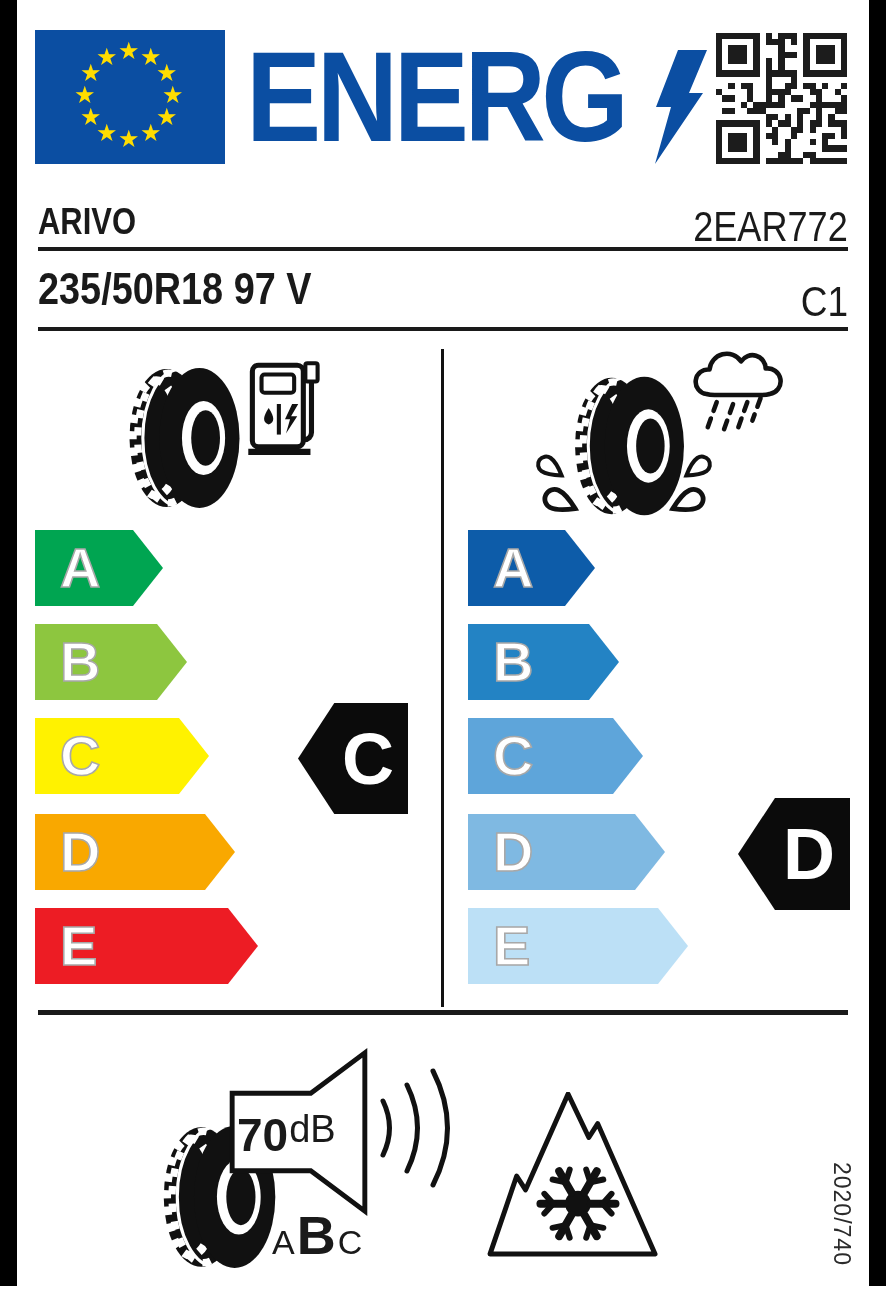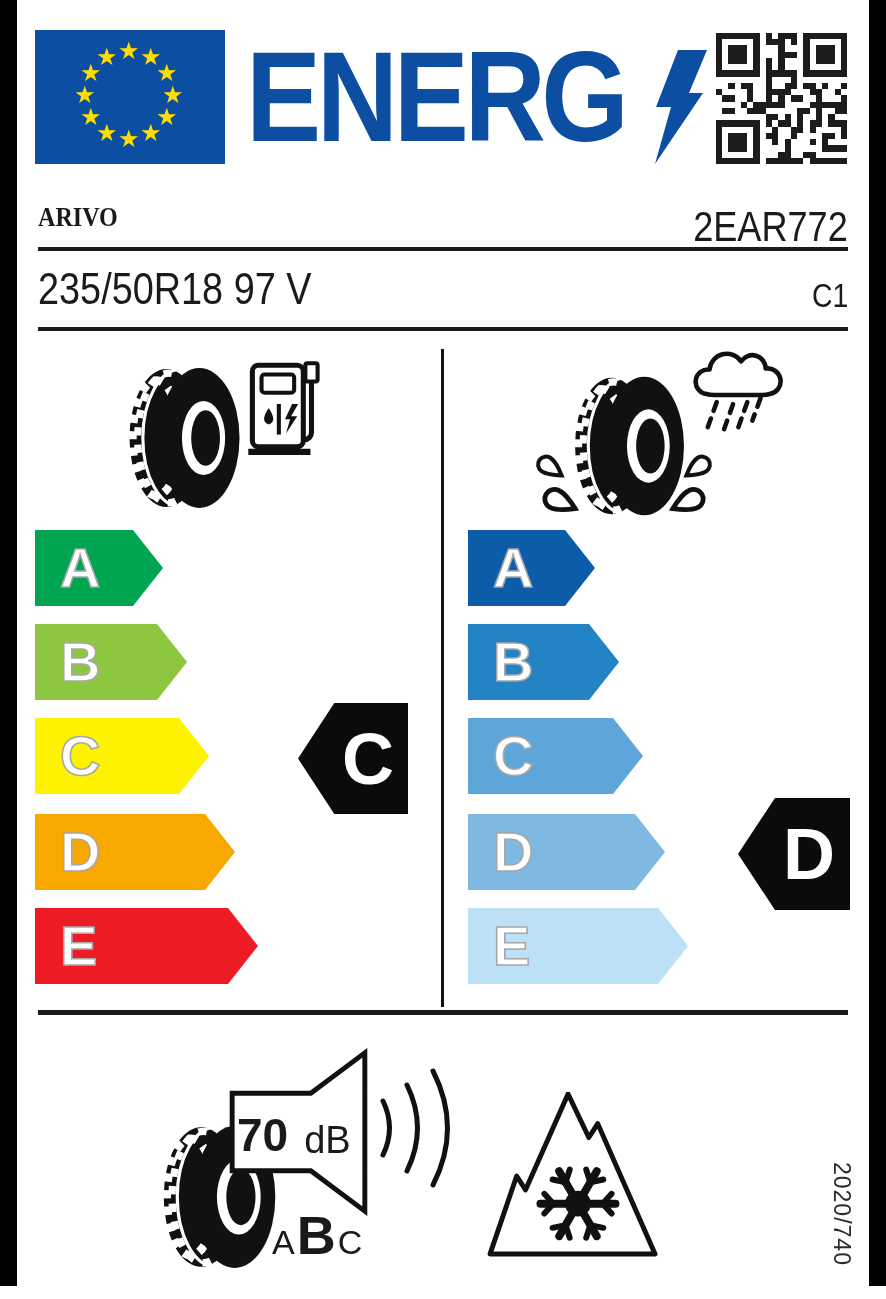--- a/index.html
+++ b/index.html
@@ -17,28 +17,28 @@
     position:absolute;left:246px;top:38px;height:118px;
     font-weight:700;font-size:128px;line-height:118px;letter-spacing:-5px;
     transform:scaleX(0.88);transform-origin:left top;white-space:nowrap;
   }
   .bolt{position:absolute;left:644px;top:50px;width:70px;height:114px;}
   .qr{position:absolute;left:716px;top:33px;width:131px;height:131px;}
 
   
   .cond{display:inline-block;transform:scaleX(0.86);transform-origin:left center;white-space:nowrap;}
   .cond-r{display:inline-block;transform:scaleX(0.86);transform-origin:right center;white-space:nowrap;}
-  .brand{position:absolute;left:38px;top:201px;font-size:28px;font-weight:700;font-family:Liberation Serif, serif;}
+  .brand{position:absolute;left:38px;top:201px;font-size:36px;font-weight:700;}
   .model{position:absolute;right:38px;top:203px;font-size:42px;text-align:right;}
   .rule{position:absolute;left:38px;width:810px;background:#1a1a1a;}
   .rule1{top:247px;height:4px;}
   .rule2{top:327px;height:4px;}
   .rule3{top:1010px;height:5px;}
-  .size{position:absolute;left:38px;top:264px;font-size:44px;}
-  .tclass{position:absolute;right:38px;top:277px;font-size:33px;text-align:right;}
+  .size{position:absolute;left:38px;top:264px;font-size:44px;font-weight:bold;}
+  .tclass{position:absolute;right:38px;top:277px;font-size:43px;text-align:right;}
 
   
   .vdivider{position:absolute;left:441px;top:349px;width:3px;height:658px;background:#111;}
   .iconpos{position:absolute;}
 
   .arrow{
     position:absolute;height:76px;display:flex;align-items:center;
     clip-path:polygon(0 0,calc(100% - 30px) 0,100% 50%,calc(100% - 30px) 100%,0 100%);
     filter:drop-shadow(0 0 1px rgba(110,110,110,.9));
   }
@@ -53,21 +53,21 @@
   .ind{
     position:absolute;background:#0b0b0b;color:#fff;display:flex;align-items:center;justify-content:center;
     clip-path:polygon(0 50%,33% 0,100% 0,100% 100%,33% 100%);
     font-weight:700;font-size:72px;line-height:1;padding-left:30px;box-sizing:border-box;
   }
   .ind-c{left:298px;top:703px;width:110px;height:111px;}
   .ind-d{left:738px;top:798px;width:112px;height:112px;}
 
   
   .noise-db{
-    position:absolute;left:237px;top:1108px;display:flex;align-items:flex-end;gap:16px;white-space:nowrap;
+    position:absolute;left:237px;top:1108px;display:flex;align-items:flex-start;gap:1px;white-space:nowrap;
   }
   .noise-db .val{font-weight:700;font-size:46px;}
   .noise-db .unit{font-size:38px;}
   .abc{position:absolute;left:272px;top:1204px;display:flex;align-items:baseline;gap:2px;}
   .abc .a,.abc .c{font-size:34px;}
   .abc .b{font-size:54px;font-weight:700;}
   .reg{
     position:absolute;left:828px;top:1162px;writing-mode:vertical-rl;
     font-size:23px;letter-spacing:1px;color:#2b2b2b;white-space:nowrap;
   }

